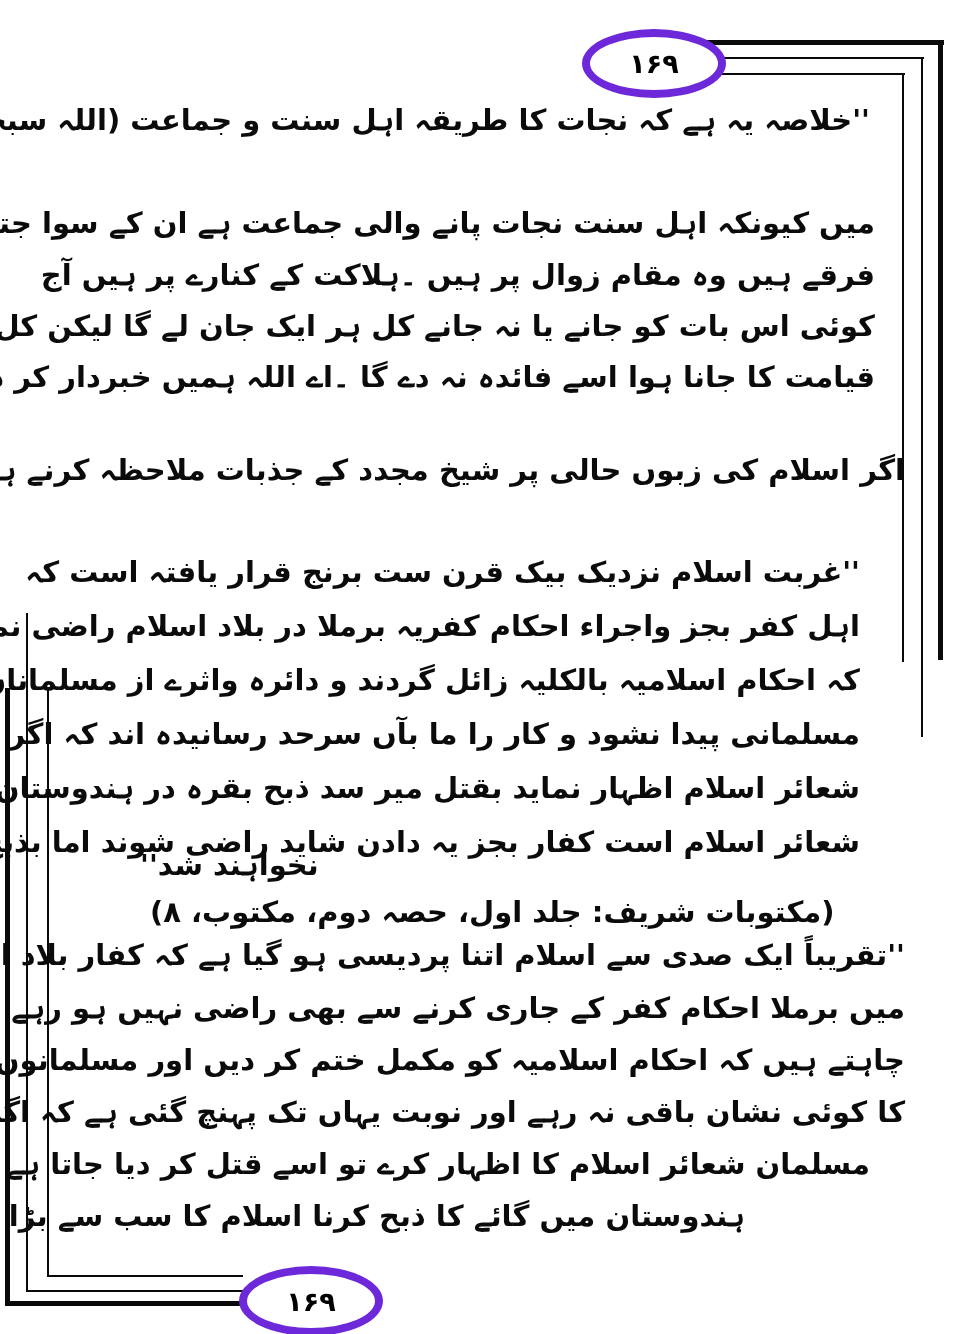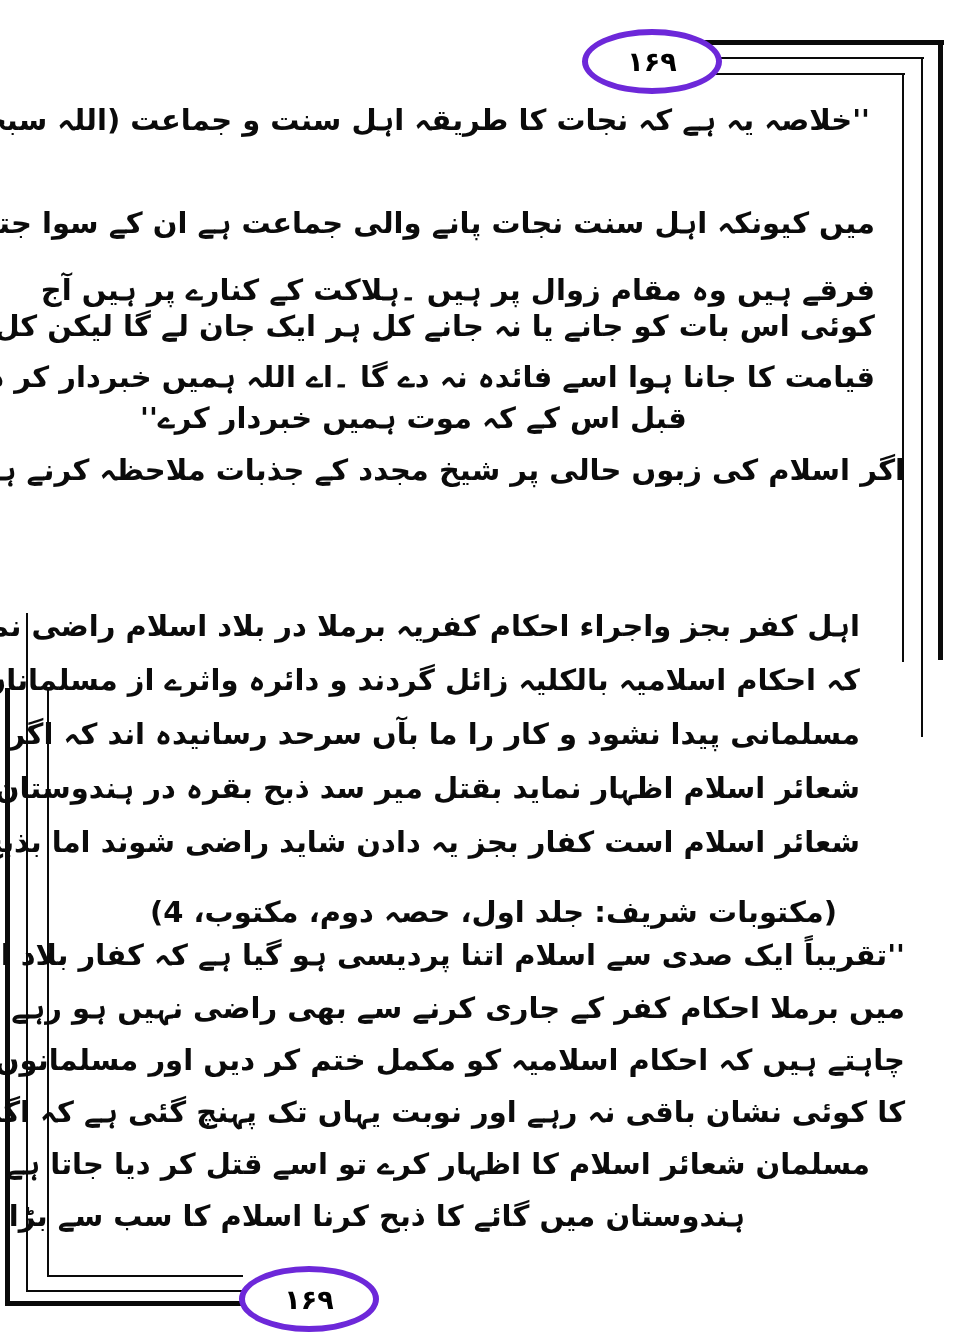--- a/index.html
+++ b/index.html
@@ -6,21 +6,21 @@
   body{
     width:960px;height:1334px;position:relative;background:#ffffff;
     font-family:"DejaVu Sans","Liberation Sans",sans-serif;
     color:#000;overflow:hidden;
   }
   .page{position:absolute;inset:0;}
   
   .bline{position:absolute;background:#0a0a0a;}
   
   .oval{
-    position:absolute;background:#ffffff;border:6px solid #6d28d9;
+    position:absolute;background:#ffffff;border:8px solid #6d28d9;
     border-radius:50%;display:flex;align-items:center;justify-content:center;
     z-index:5;
   }
   .oval .num{
     font-size:27px;font-weight:bold;letter-spacing:2px;direction:rtl;
   }
   .oval-top{left:582px;top:29px;width:128px;height:53px;}
   .oval-bottom{left:239px;top:1266px;width:128px;height:54px;}
   
   .tline{
@@ -51,34 +51,35 @@
 
   <div class="oval oval-top">
     <span class="num">۱۶۹</span>
   </div>
   <div class="oval oval-bottom">
     <span class="num">۱۶۹</span>
   </div>
 
   <div class="tline t-right" style="top:100px;right:90px;">''خلاصہ یہ ہے کہ نجات کا طریقہ اہل سنت و جماعت (اللہ سبحانہ اس</div>
   <div class="tline t-right" style="top:203px;right:85px;">میں کیونکہ اہل سنت نجات پانے والی جماعت ہے ان کے سوا جتنے بھی</div>
-  <div class="tline t-right" style="top:270px;right:85px;">فرقے ہیں وہ مقام زوال پر ہیں ۔ہلاکت کے کنارے پر ہیں آج</div>
+  <div class="tline t-right" style="top:255px;right:85px;">فرقے ہیں وہ مقام زوال پر ہیں ۔ہلاکت کے کنارے پر ہیں آج</div>
   <div class="tline t-right" style="top:306px;right:85px;">کوئی اس بات کو جانے یا نہ جانے کل ہر ایک جان لے گا لیکن کل</div>
   <div class="tline t-right" style="top:357px;right:85px;">قیامت کا جانا ہوا اسے فائدہ نہ دے گا ۔اے اللہ ہمیں خبردار کر دے</div>
-  <div class="tline t-left" style="top:398px;left:140px;">قبل اس کے کہ موت ہمیں خبردار کرے''</div>
 
   <div class="tline t-right" style="top:450px;right:55px;">اگر اسلام کی زبوں حالی پر شیخ مجدد کے جذبات ملاحظہ کرنے ہوں تو دیکھیے لالہ بیگ کے نام مکتوب</div>
 
+  <div class="tline t-right" style="top:552px;right:100px;">''غربت اسلام نزدیک بیک قرن ست برنج قرار یافتہ است کہ</div>
   <div class="tline t-right" style="top:606px;right:100px;">اہل کفر بجز واجراء احکام کفریہ برملا در بلاد اسلام راضی نمی شوند میخواہ</div>
   <div class="tline t-right" style="top:660px;right:100px;">کہ احکام اسلامیہ بالکلیہ زائل گردند و دائرہ واثرے از مسلماناں و</div>
   <div class="tline t-right" style="top:714px;right:100px;">مسلمانی پیدا نشود و کار را ما بآں سرحد رسانیدہ اند کہ اگر مسلمانی از</div>
   <div class="tline t-right" style="top:768px;right:100px;">شعائر اسلام اظہار نماید بقتل میر سد ذبح بقرہ در ہندوستان از اعظم</div>
   <div class="tline t-right" style="top:822px;right:100px;">شعائر اسلام است کفار بجز یہ دادن شاید راضی شوند اما بذبح بقرہ راضی</div>
+  <div class="tline t-left" style="top:845px;left:140px;">نخواہند شد''</div>
 
-  <div class="tline t-left" style="top:892px;left:150px;">(مکتوبات شریف: جلد اول، حصہ دوم، مکتوب، 4)</div>
+  <div class="tline t-left" style="top:892px;left:150px;">(مکتوبات شریف: جلد اول، حصہ دوم، مکتوب، ۸)</div>
 
   <div class="tline t-right" style="top:935px;right:55px;">''تقریباً ایک صدی سے اسلام اتنا پردیسی ہو گیا ہے کہ کفار بلاد اسلام</div>
   <div class="tline t-right" style="top:988px;right:55px;">میں برملا احکام کفر کے جاری کرنے سے بھی راضی نہیں ہو رہے بلکہ وہ</div>
   <div class="tline t-right" style="top:1040px;right:55px;">چاہتے ہیں کہ احکام اسلامیہ کو مکمل ختم کر دیں اور مسلمانوں اور مسلمانی</div>
   <div class="tline t-right" style="top:1092px;right:55px;">کا کوئی نشان باقی نہ رہے اور نوبت یہاں تک پہنچ گئی ہے کہ اگر کوئی</div>
   <div class="tline t-right" style="top:1144px;right:90px;">مسلمان شعائر اسلام کا اظہار کرے تو اسے قتل کر دیا جاتا ہے ۔</div>
   <div class="tline t-right" style="top:1196px;right:215px;">ہندوستان میں گائے کا ذبح کرنا اسلام کا سب سے بڑا شعار ہے کفار</div>
 
 </div>
 

